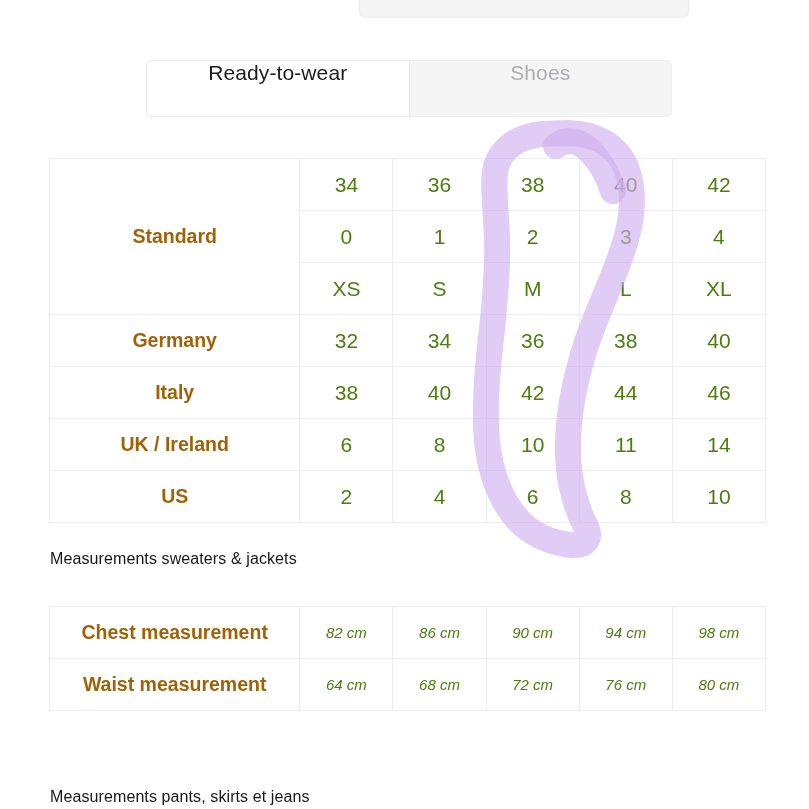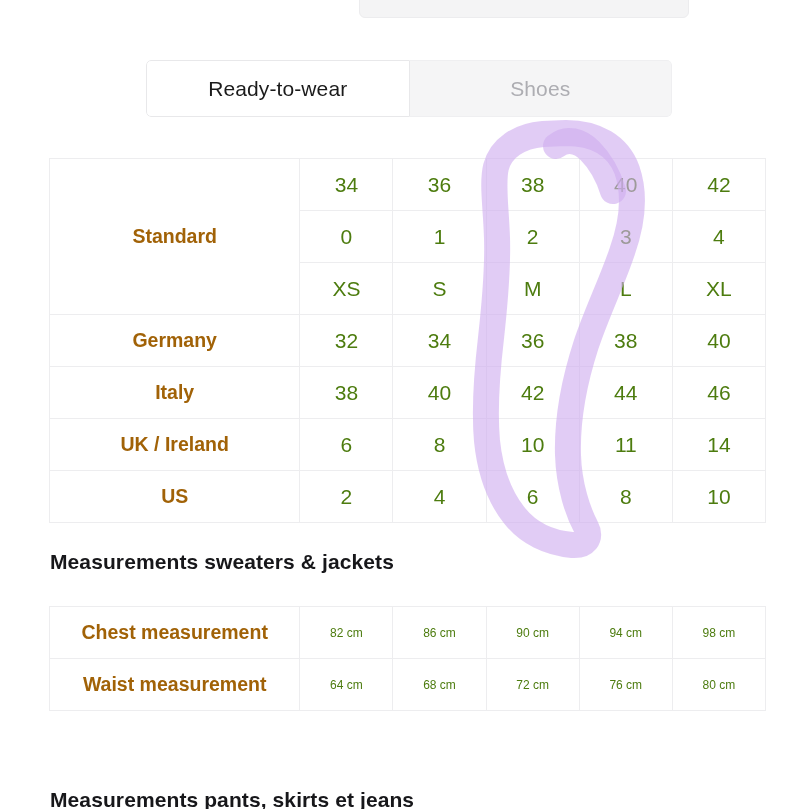--- a/index.html
+++ b/index.html
@@ -37,21 +37,21 @@
     width: 526px;
     height: 57px;
     display: flex;
     border-radius: 5px;
     overflow: hidden;
     box-sizing: border-box;
   }
   .tab {
     flex: 1 1 0;
     display: flex;
-    align-items: center;
+    align-items: flex-start;
     justify-content: center;
     font-size: 21px;
     letter-spacing: 0.1px;
     box-sizing: border-box;
     cursor: pointer;
     user-select: none;
   }
   .tab.active {
     background: #ffffff;
     color: #1b1b1b;
@@ -99,29 +99,29 @@
   #sizes-table td.rowlabel { width: 250px; height: 52px; }
   #sizes-table td.val      { width: 93px;  height: 52px; }
 
   
   #sweaters-table {
     left: 49px;
     top: 606px;
     width: 717px;
   }
   #sweaters-table td.rowlabel { width: 250px; height: 52px; font-size: 19.5px; text-align: center; }
-  #sweaters-table td.val      { width: 93px;  height: 52px; font-size: 12px; }
+  #sweaters-table td.val      { width: 93px;  height: 52px; font-size: 15px; font-style: italic; }
 
   
   .section-heading {
     position: absolute;
     left: 50px;
-    font-size: 21px;
+    font-size: 16px;
     color: #17171a;
-    font-weight: 700;
+    font-weight: 400;
     white-space: nowrap;
     letter-spacing: 0.1px;
   }
   #heading-sweaters { top: 550px; }
   #heading-pants    { top: 788px; }
 
   
   .annotation {
     position: absolute;
     left: 0;

